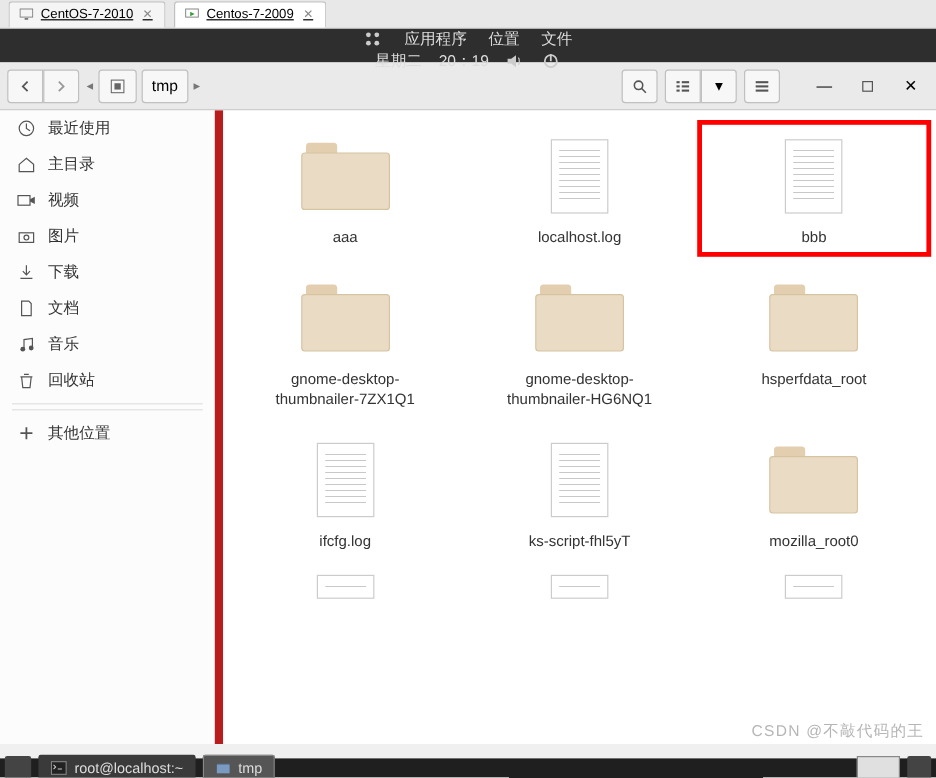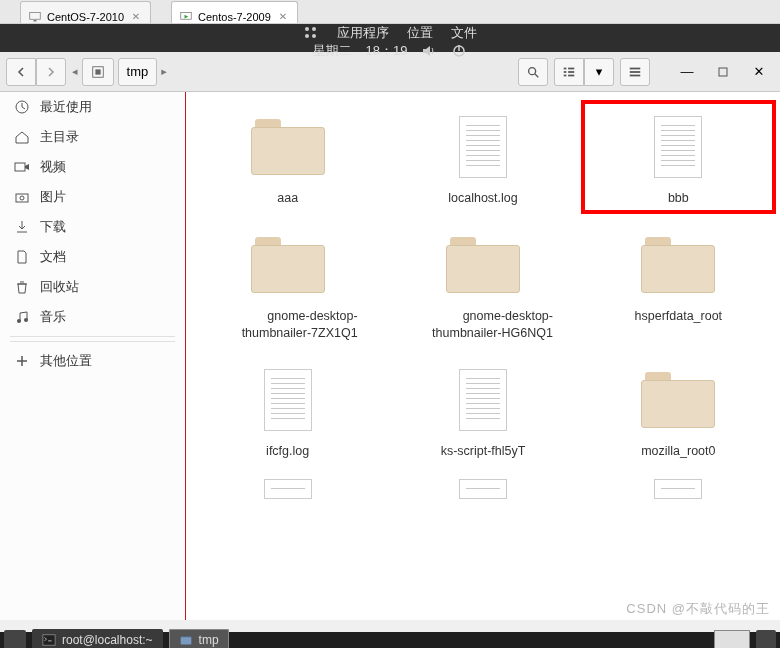--- a/index.html
+++ b/index.html
@@ -1,20 +1,20 @@
 <!DOCTYPE html>
 <html><head>
 <meta charset="utf-8">
 <style>
 * { margin: 0; padding: 0; box-sizing: border-box; font-family: sans-serif; }
 body { width: 780px; height: 648px; background: #f0f0f0; overflow: hidden; position: relative; }
 
 
 .vm-tabs { height: 24px; background: #e8e8e8; display: flex; align-items: center; border-bottom: 1px solid #d0d0d0; }
-.vm-tab { height: 22px; padding: 0 8px; display: flex; align-items: flex-end; gap: 6px; font-size: 11px; border: 1px solid #c0c0c0; border-bottom: none; background: #f5f5f5; margin-left: 20px; border-radius: 3px 3px 0 0; }
+.vm-tab { height: 22px; padding: 0 8px; display: flex; align-items: center; gap: 6px; font-size: 11px; border: 1px solid #c0c0c0; border-bottom: none; background: #f5f5f5; margin-left: 7px; border-radius: 3px 3px 0 0; text-decoration: underline; }
 .vm-tab.active { background: #fff; }
 .vm-tab .tab-icon { width: 12px; height: 12px; }
 .vm-tab .vx { width: 12px; height: 12px; display:flex; align-items:center; justify-content:center; color:#888; font-size:10px; }
 
 
 .menubar { height: 28px; background: #2e2e2e; color: #ddd; display: flex; align-items: center; padding: 0 6px; justify-content: space-between; font-size: 13px; flex-direction: column; }
 .menubar-left { display: flex; align-items: center; gap: 18px; }
 .menubar-right { display: flex; align-items: center; gap: 14px; }
 .mb-icon { width: 16px; height: 16px; }
 
@@ -25,32 +25,32 @@
 .tb-btn:first-child { border-radius: 3px 0 0 3px; }
 .tb-btn:last-child { border-radius: 0 3px 3px 0; }
 .tb-btn.solo { border-radius: 3px; }
 .breadcrumb { display: flex; align-items: center; gap: 4px; height: 28px; }
 .bc-btn { height: 28px; padding: 0 8px; border: 1px solid #c0c0c0; background: #f7f7f7; display: flex; align-items: center; font-size: 13px; border-radius: 3px; gap:4px; }
 .bc-arrow { color:#777; font-size: 11px; }
 .spacer { flex: 1; }
 
 
 .main { display: flex; height: 528px; }
-.sidebar { width: 186px; background: #fcfcfc; border-right: 1px solid #b91c1c; overflow-y: auto; }
+.sidebar { width: 186px; background: #fcfcfc; border-right: 7px solid #b91c1c; overflow-y: auto; }
 .sb-item { height: 30px; display: flex; align-items: center; gap: 10px; padding: 0 14px; font-size: 13px; color: #333; }
 .sb-sep { height:1px; background:#e0e0e0; margin: 4px 10px; }
 .sb-item .sbi { width:16px; height:16px; flex-shrink:0; }
 .sb-item .eject { margin-left:auto; }
 
 .content { flex: 1; background: #fff; overflow-y: auto; padding: 10px 6px; }
 .grid { display: grid; grid-template-columns: repeat(3, 1fr); gap: 8px 4px; }
 .file { display: flex; flex-direction: column; align-items: center; padding: 6px; font-size: 12.5px; color: #333; text-align: center; position: relative; }
 .file .icon-wrap { width: 80px; height: 78px; display:flex; align-items:center; justify-content:center; }
 .file.highlight { outline: 4px solid #ff0000; outline-offset: -2px; }
-.fname { margin-top: 4px; line-height: 1.3; max-width: 140px; word-break: break-word; text-align: right; }
+.fname { margin-top: 4px; line-height: 1.3; max-width: 140px; word-break: break-word; }
 
 
 .folder { width: 74px; height: 56px; position: relative; }
 .folder:before { content:""; position:absolute; top:0; left:4px; width:26px; height:12px; background:#e3ceb0; border-radius: 3px 3px 0 0; }
 .folder:after { content:""; position:absolute; top:8px; left:0; right:0; bottom:0; background:#eadcc4; border-radius: 3px; border:1px solid #d6c3a2; }
 
 
 .doc { width: 48px; height: 62px; background:#fff; border:1px solid #ccc; position:relative; }
 .doc:before { content:""; position:absolute; top:8px; left:6px; right:6px; bottom:8px; background: repeating-linear-gradient(#c8c8c8 0 1px, transparent 1px 5px); }
 
@@ -99,21 +99,21 @@
           <circle cx="4" cy="11" r="2" fill="#ccc"></circle>
           <circle cx="11" cy="11" r="2" fill="#ccc"></circle>
         </svg>
     </span>
     <span>应用程序</span>
     <span>位置</span>
     <span>文件</span>
   </div>
   <div class="menubar-right">
     <span>星期二</span>
-    <span>18：19</span>
+    <span>20：19</span>
     <span class="mb-icon">
       <svg viewBox="0 0 16 16">
           <path d="M2 6h3l4-3v10l-4-3H2z" fill="#ccc"></path>
           <path d="M11 5c1 1 1 5 0 6" stroke="#ccc" fill="none"></path>
         </svg>
     </span>
     <span class="mb-icon">
       <svg viewBox="0 0 16 16">
           <circle cx="8" cy="8" r="5" fill="none" stroke="#ccc" stroke-width="1.5"></circle>
           <line x1="8" y1="2" x2="8" y2="8" stroke="#ccc" stroke-width="1.5"></line>
@@ -234,34 +234,34 @@
       <span class="sbi">
           <svg viewBox="0 0 16 16">
             <path d="M4 2h6l2 2v10H4z" fill="none" stroke="#555"></path>
           </svg>
         </span>
       <span>文档</span>
     </div>
     <div class="sb-item">
       <span class="sbi">
           <svg viewBox="0 0 16 16">
-            <path d="M4 5h8l-1 9H5zM3 5h10M6 3h4" stroke="#555" fill="none"></path>
-          </svg>
-        </span>
-      <span>回收站</span>
-    </div>
-    <div class="sb-item">
-      <span class="sbi">
-          <svg viewBox="0 0 16 16">
             <path d="M6 12V4l7-1v8" stroke="#555" fill="none"></path>
             <circle cx="5" cy="12" r="2" fill="#555"></circle>
             <circle cx="12" cy="11" r="2" fill="#555"></circle>
           </svg>
         </span>
       <span>音乐</span>
+    </div>
+    <div class="sb-item">
+      <span class="sbi">
+          <svg viewBox="0 0 16 16">
+            <path d="M4 5h8l-1 9H5zM3 5h10M6 3h4" stroke="#555" fill="none"></path>
+          </svg>
+        </span>
+      <span>回收站</span>
     </div>
     <div class="sb-sep"></div>
     <div class="sb-sep"></div>
     <div class="sb-item">
       <span class="sbi">
           <svg viewBox="0 0 16 16">
             <path d="M8 3v10M3 8h10" stroke="#555" stroke-width="1.5"></path>
           </svg>
         </span>
       <span>其他位置</span>

